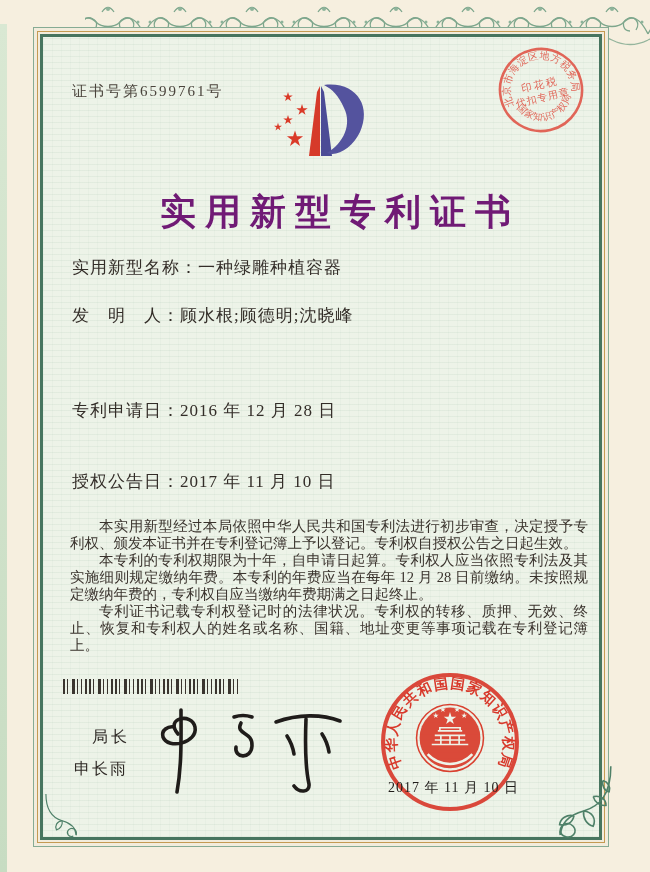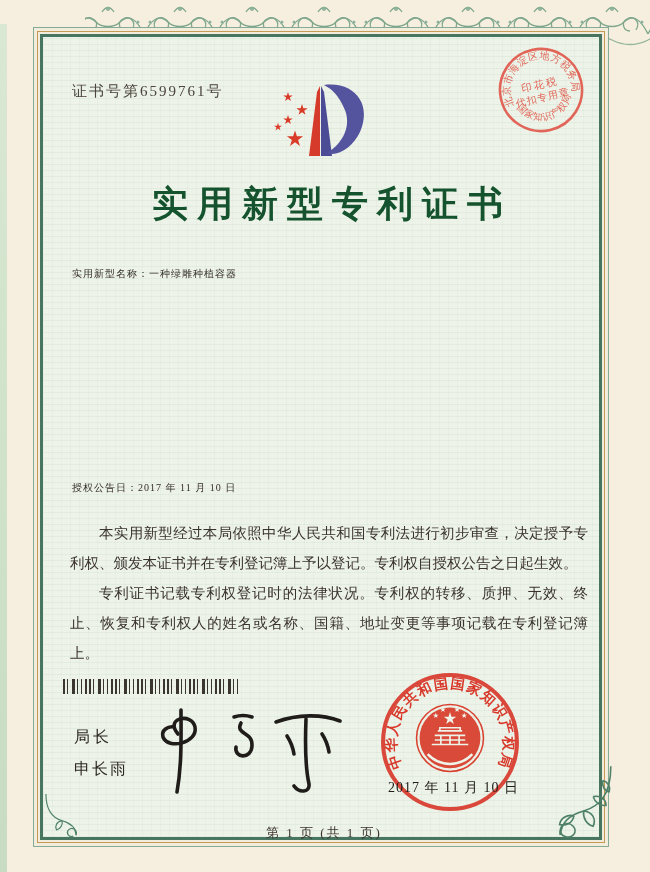--- a/index.html
+++ b/index.html
@@ -32,41 +32,41 @@
   .cert-no{
     position:absolute;left:72px;top:82px;
     font-size:15px;letter-spacing:2px;color:#4a443c;
   }
   .tax-stamp{
     position:absolute;left:496px;top:45px;width:90px;height:90px;
     transform:rotate(-13deg);opacity:.92;
   }
   .logo{position:absolute;left:264px;top:80px;width:114px;height:82px;}
   .title{
-    position:absolute;left:40px;top:172px;width:568px;margin:8px;
+    position:absolute;left:40px;top:172px;width:568px;margin:16px;
     text-align:center;font-size:36px;font-weight:700;
-    letter-spacing:9px;color:#14532d;
-  }
-  .field{position:absolute;left:72px;font-size:10px;letter-spacing:1px;color:#332d28;white-space:nowrap;margin-top:11px;}
+    letter-spacing:9px;color:#701a75;
+  }
+  .field{position:absolute;left:72px;font-size:17px;letter-spacing:1px;color:#332d28;white-space:nowrap;}
   .body-text{
     position:absolute;left:70px;top:518px;width:518px;
-    font-size:14.5px;line-height:30px;text-align:justify;color:#3a332d;
+    font-size:14.5px;line-height:17px;text-align:justify;color:#3a332d;
   }
   .body-text p{margin:0;text-indent:2em;}
   .barcode{
     position:absolute;left:63px;top:679px;width:178px;height:15px;
     background:repeating-linear-gradient(90deg,
       #3a352f 0 2px,transparent 2px 4px,
       #3a352f 4px 5px,transparent 5px 9px,
       #3a352f 9px 12px,transparent 12px 14px,
       #3a352f 14px 15px,transparent 15px 18px,
       #3a352f 18px 19px,transparent 19px 22px,
       #3a352f 22px 24px,transparent 24px 26px);
   }
-  .director-title{position:absolute;left:74px;top:727px;font-size:16px;letter-spacing:3px;color:#2e2925;}
+  .director-title{position:absolute;left:92px;top:727px;font-size:16px;letter-spacing:3px;color:#2e2925;}
   .director-name{position:absolute;left:74px;top:759px;font-size:16px;letter-spacing:2px;color:#2e2925;font-family:Liberation Serif, serif;}
   .signature{position:absolute;left:146px;top:704px;width:205px;height:95px;}
   .seal{position:absolute;left:379px;top:671px;width:142px;height:142px;}
   .seal-date{
     position:absolute;left:388px;top:779px;z-index:3;
     font-size:14px;letter-spacing:1px;color:#201d1a;white-space:nowrap;
   }
   .footer{
     position:absolute;left:40px;top:824px;width:568px;
     text-align:center;font-size:13px;letter-spacing:2px;color:#3c362f;
@@ -154,26 +154,33 @@
     <polygon points="53,12 56,6 56,76 45,76" fill="#d63a2a"></polygon>
     <polygon points="57,6 60,12 68,76 57,76" fill="#4b4b96"></polygon>
     <path d="M60,5 C92,1 108,26 96,52 C89,67 74,77 63,73 C80,63 88,44 80,28 C75,16 68,9 60,5 Z" fill="#54539e"></path>
   </svg>
 
   <h1 class="title">实用新型专利证书</h1>
 
   <div class="field" style="top:256px">
     <span>实用新型名称：</span><span>一种绿雕种植容器</span>
   </div>
+  <div class="field" style="top:304px">
+    <span>发　明　人：</span><span>顾水根;顾德明;沈晓峰</span>
+  </div>
+  <div class="field" style="top:399px">
+    <span>专利申请日：</span><span>2016 年 12 月 28 日</span>
+  </div>
   <div class="field" style="top:470px">
     <span>授权公告日：</span><span>2017 年 11 月 10 日</span>
   </div>
 
   <div class="body-text">
     <p>本实用新型经过本局依照中华人民共和国专利法进行初步审查，决定授予专利权、颁发本证书并在专利登记簿上予以登记。专利权自授权公告之日起生效。</p>
+    <p>本专利的专利权期限为十年，自申请日起算。专利权人应当依照专利法及其实施细则规定缴纳年费。本专利的年费应当在每年 12 月 28 日前缴纳。未按照规定缴纳年费的，专利权自应当缴纳年费期满之日起终止。</p>
     <p>专利证书记载专利权登记时的法律状况。专利权的转移、质押、无效、终止、恢复和专利权人的姓名或名称、国籍、地址变更等事项记载在专利登记簿上。</p>
   </div>
 
   <div class="barcode"></div>
 
   <div class="director-title">局长</div>
   <div class="director-name">申长雨</div>
 
   <svg class="signature" viewBox="0 0 205 95">
     <g stroke="#1f1c1a" stroke-width="3.6" fill="none" stroke-linecap="round" stroke-linejoin="round">
@@ -208,15 +215,14 @@
         <path d="M58,59 h24 M55,63.5 h30 M60,59 v-3 h20 v3"></path>
         <path d="M55,68 h30 M52,72.5 h36"></path>
         <path d="M61,64 v8 M70,64 v8 M79,64 v8"></path>
         <path d="M48,82 a30,30 0 0 0 44,0" stroke-width="2.4"></path>
       </g>
     </g>
   </svg>
 
   <div class="seal-date">2017 年 11 月 10 日</div>
 
-  <div class="footer">第 1 页 (共 1 页)</div>
 
 </div>
 
 </body></html>

